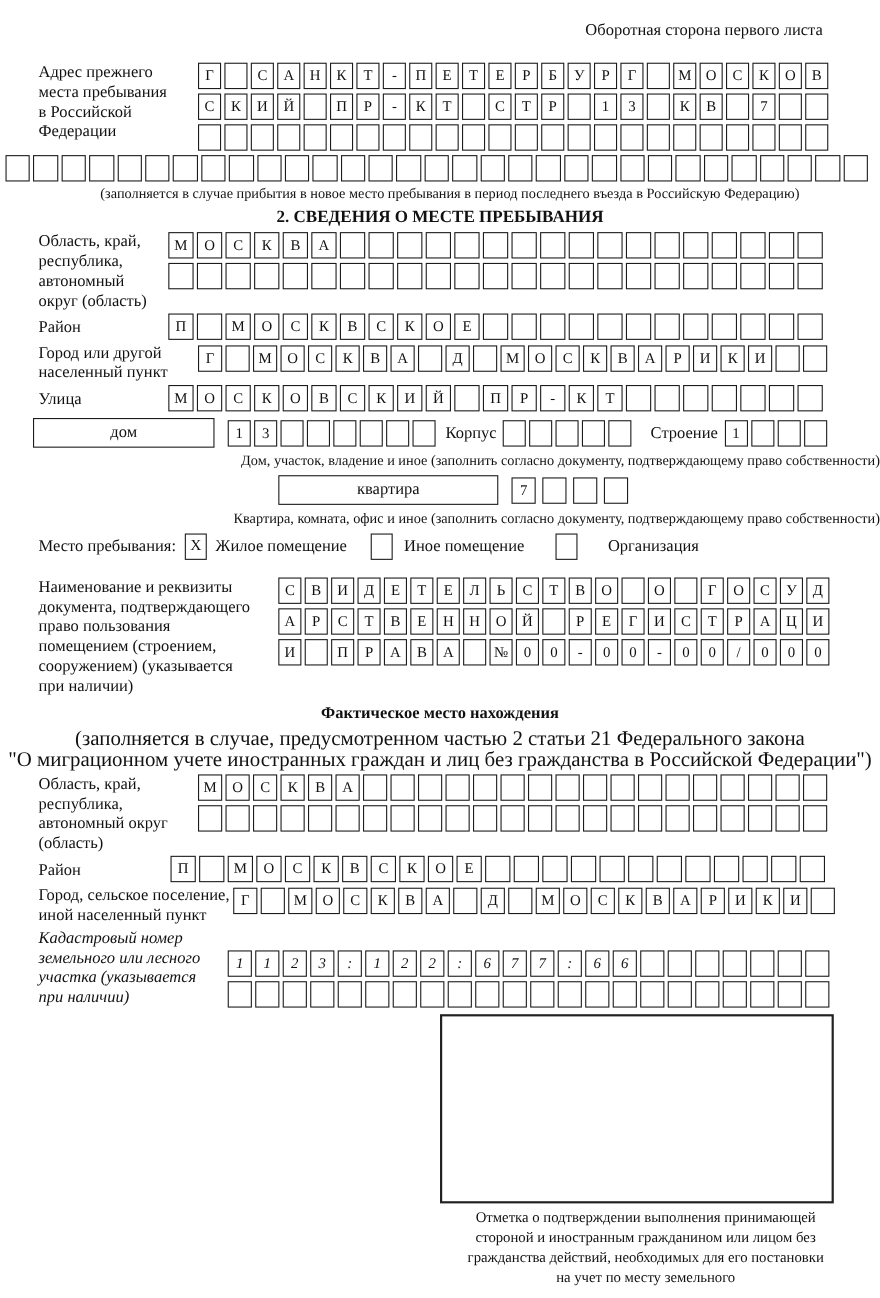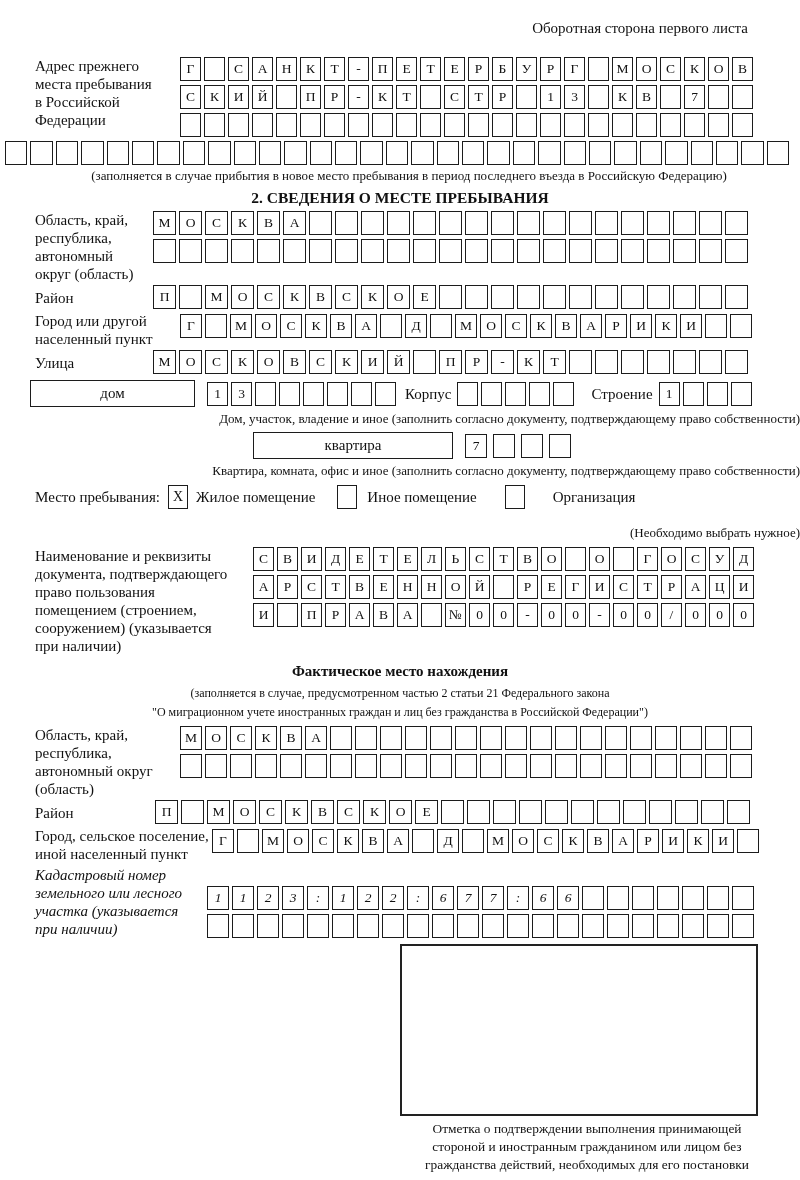--- a/index.html
+++ b/index.html
@@ -38,21 +38,21 @@
   }
   .chk{
     box-sizing:border-box;border:1.8px solid #1c1c1c;width:20px;height:24px;flex:none;
     display:flex;align-items:center;justify-content:center;font-size:14px;
   }
   .stamp-box{
     box-sizing:border-box;border:2px solid #222;width:358px;height:172px;
     margin:6px 0 0 400px;background:#fff;
   }
   .stamp-cap{width:410px;margin:4px 0 0 382px;font-size:13.4px;line-height:18px;text-align:center;}
-  .notes{font-size:12px;line-height:19px;}
+  .notes{font-size:19px;line-height:19px;}
 </style>
 </head>
 <body>
 
 <div class="page">
 
   <div class="header-note">Оборотная сторона первого листа</div>
 
   <div class="frow" style="margin:20px 0 0 35px;">
     <div class="flabel lbl" style="width:145px;">
@@ -379,21 +379,20 @@
     <div class="lbl" style="margin-left:8px;">Жилое помещение</div>
     <div class="chk" style="margin-left:22px;">
         <span></span>
       </div>
     <div class="lbl" style="margin-left:10px;">Иное помещение</div>
     <div class="chk" style="margin-left:28px;">
         <span></span>
       </div>
     <div class="lbl" style="margin-left:28px;">Организация</div>
   </div>
-  <div class="cap" style="margin:3px 0 0 155px;">(Необходимо выбрать нужное)</div>
 
   <div class="frow" style="margin:6px 0 0 35px;">
     <div class="flabel lbl" style="width:218px;">
       <div>Наименование и реквизиты</div>
       <div>документа, подтверждающего</div>
       <div>право пользования</div>
       <div>помещением (строением,</div>
       <div>сооружением) (указывается</div>
       <div>при наличии)</div>
     </div>

